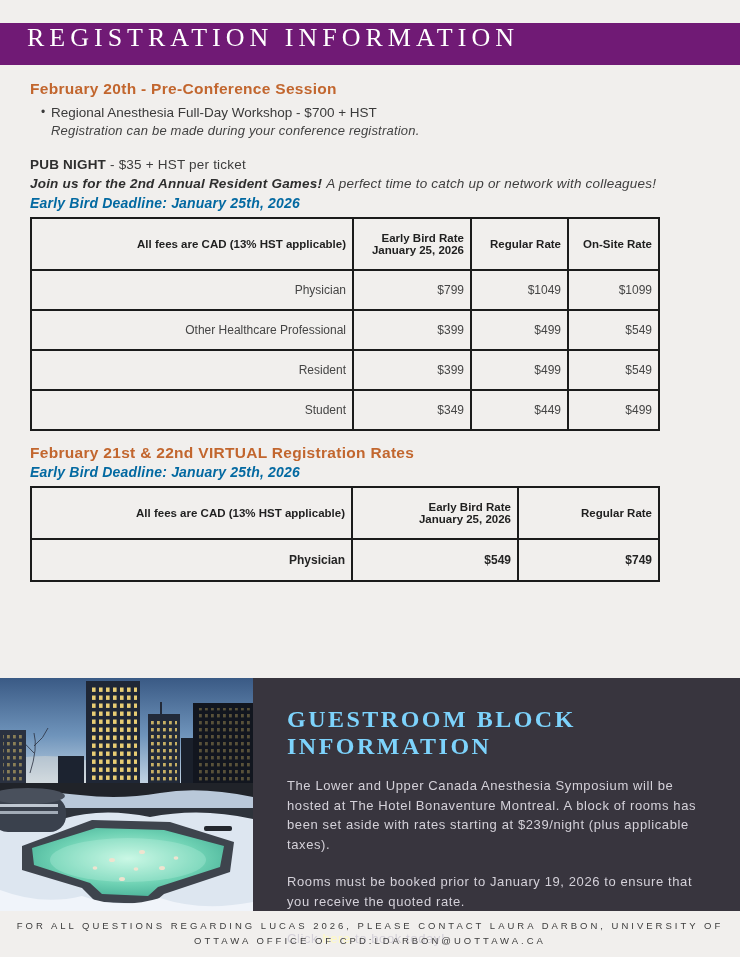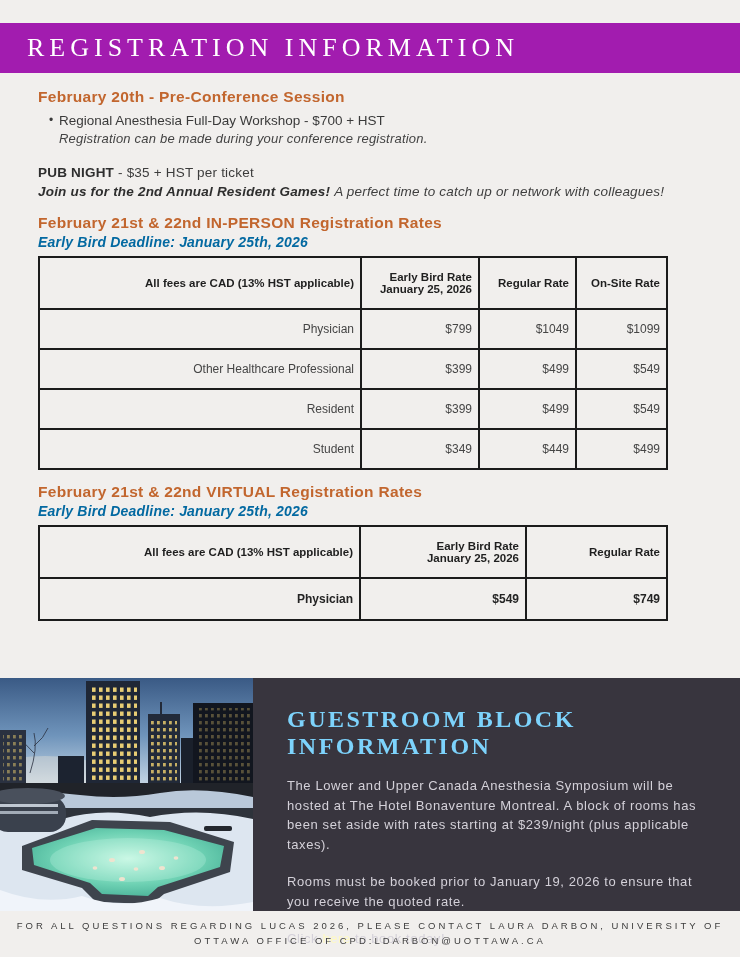--- a/index.html
+++ b/index.html
@@ -8,30 +8,30 @@
     width: 740px; height: 957px; overflow: hidden;
     background: #f1efed;
     font-family: "Liberation Sans", sans-serif;
     color: #3c3c3c;
   }
   .page { width: 740px; height: 957px; display: flex; flex-direction: column; }
 
   
   .top-space { height: 23px; flex: none; }
   .header-bar {
-    flex: none; height: 50px; background: #a21caf;
-    display: flex; align-items: center; padding-left: 27px;
+    flex: none; height: 42px; background: #701a75;
+    display: flex; padding-left: 27px;
   }
   .header-title {
     font-family: "Liberation Serif", "DejaVu Serif", serif;
     color: #ffffff; font-size: 26px; letter-spacing: 5px; font-weight: 500;
   }
 
   
-  .content { padding: 0 38px; }
+  .content { padding: 0 30px; }
   .h-orange {
     color: #c2662e; font-weight: bold; font-size: 15.5px;
     letter-spacing: 0.3px; margin: 0;
   }
   .h-pre { margin-top: 15px; }
   .bullet-row { display: flex; margin-top: 7px; font-size: 13.5px; color: #3a3a3a; }
   .bullet-dot { width: 10px; margin-left: 11px; flex: none; font-size: 12px; }
   .bullet-note {
     font-style: italic; font-size: 13px; color: #434343;
     margin: 3px 0 0 21px; letter-spacing: 0.2px;
@@ -105,21 +105,20 @@
       <div>
         <span class="pub-bold">PUB NIGHT</span>
         <span>- $35 + HST per ticket</span>
       </div>
       <div>
         <span class="invite-bold">Join us for the 2nd Annual Resident Games!</span>
         <span class="invite-rest">A perfect time to catch up or network with colleagues!</span>
       </div>
     </div>
 
-    <h2 class="h-orange h-section">February 21st &amp; 22nd IN-PERSON Registration Rates</h2>
     <div class="deadline">Early Bird Deadline: January 25th, 2026</div>
 
     <table class="rates inperson">
       <colgroup>
           <col style="width:322px">
           <col style="width:118px">
           <col style="width:97px">
           <col style="width:91px">
         </colgroup>
       <thead>

